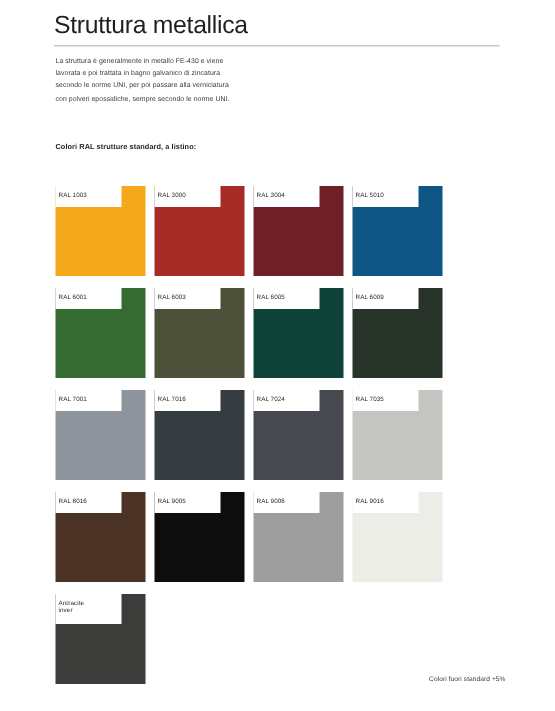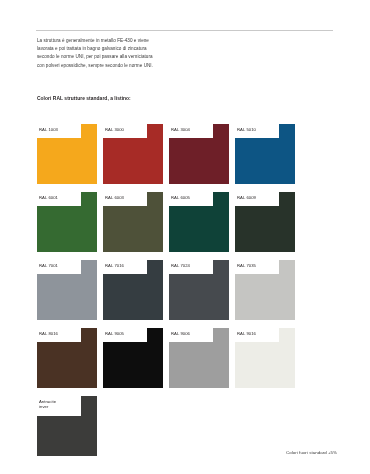--- a/index.html
+++ b/index.html
@@ -122,20 +122,21 @@
     color: #3a3a3a;
     letter-spacing: 0.05px;
     white-space: nowrap;
   }
 </style>
 </head>
 <body>
 
 <div class="page">
 
+  <div class="title">Struttura metallica</div>
 
   <div class="title-rule"></div>
 
   <div class="intro">
     <p>La struttura è generalmente in metallo FE-430 e viene</p>
     <p>lavorata e poi trattata in bagno galvanico di zincatura</p>
     <p>secondo le norme UNI, per poi passare alla verniciatura</p>
     <p>con polveri epossidiche, sempre secondo le norme UNI.</p>
   </div>
 

